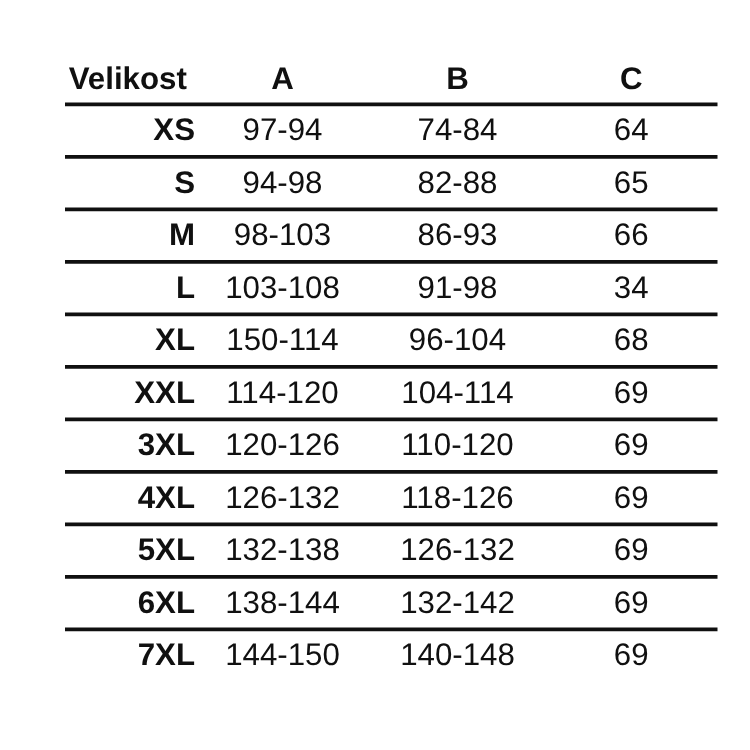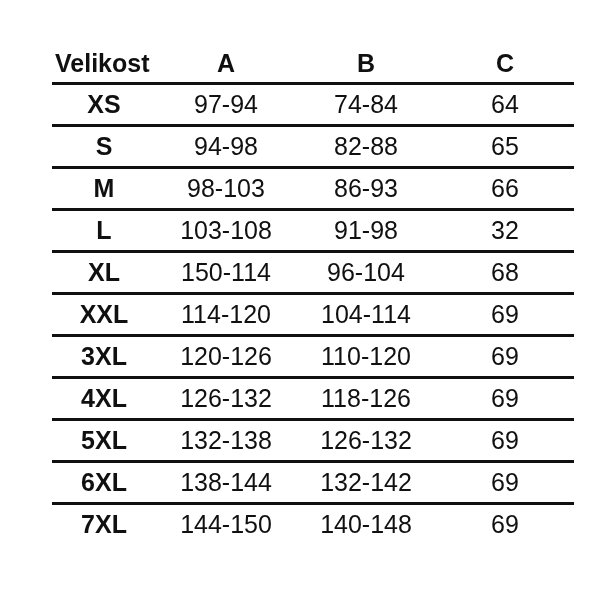--- a/index.html
+++ b/index.html
@@ -39,21 +39,21 @@
     padding-left: 3px;
   }
   tbody th, tbody td {
     height: 42px;
     padding: 0;
     font-size: 25px;
     text-align: center;
     vertical-align: middle;
     border-bottom: 3px solid #101010;
   }
-  tbody th { font-weight: bold; }
+  tbody th { font-weight: bold; text-align: right; }
   tbody td { font-weight: normal; }
   tbody tr:last-child th,
   tbody tr:last-child td { border-bottom: none; }
 </style>
 </head>
 <body>
 
 <div class="page">
   <table class="size-table">
     <colgroup>
@@ -86,21 +86,21 @@
         <tr>
           <th>M</th>
           <td>98-103</td>
           <td>86-93</td>
           <td>66</td>
         </tr>
         <tr>
           <th>L</th>
           <td>103-108</td>
           <td>91-98</td>
-          <td>32</td>
+          <td>34</td>
         </tr>
         <tr>
           <th>XL</th>
           <td>150-114</td>
           <td>96-104</td>
           <td>68</td>
         </tr>
         <tr>
           <th>XXL</th>
           <td>114-120</td>

